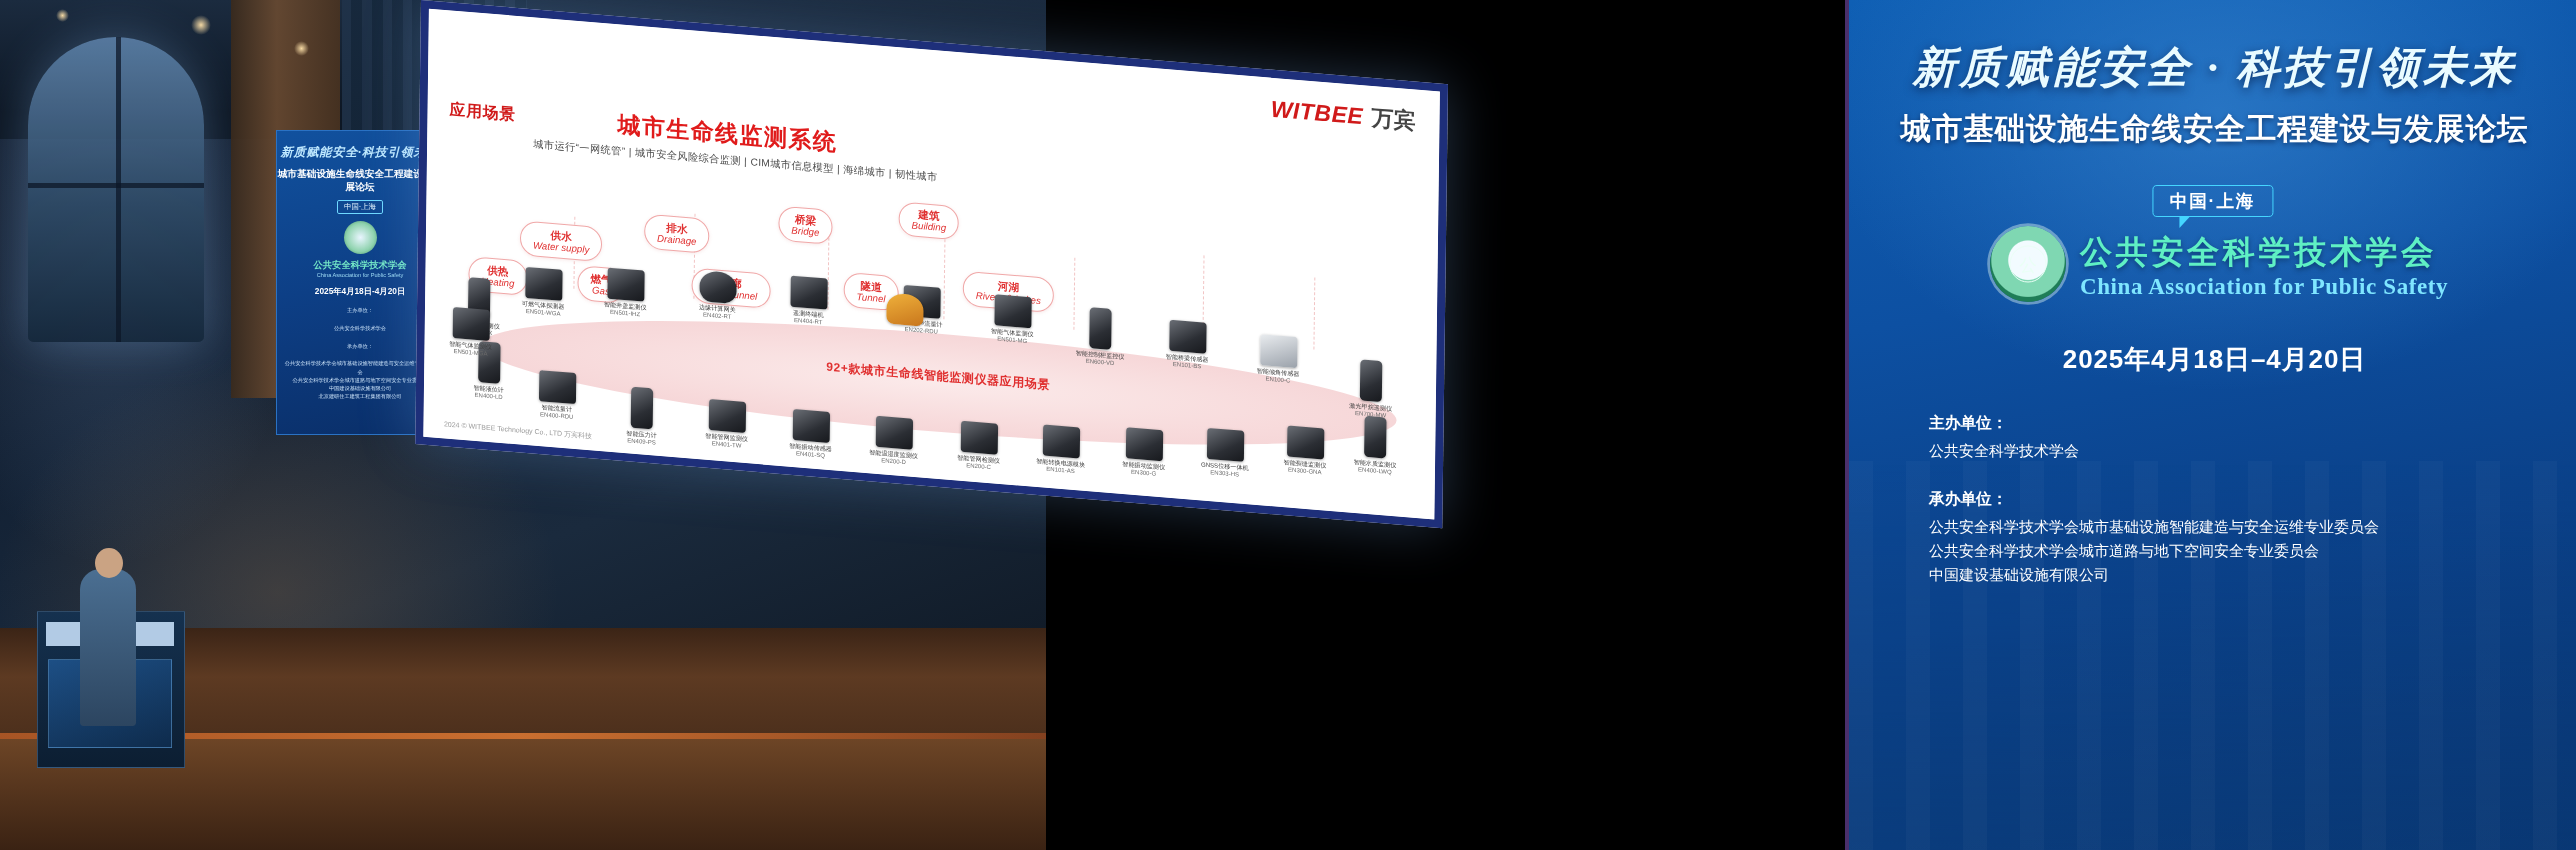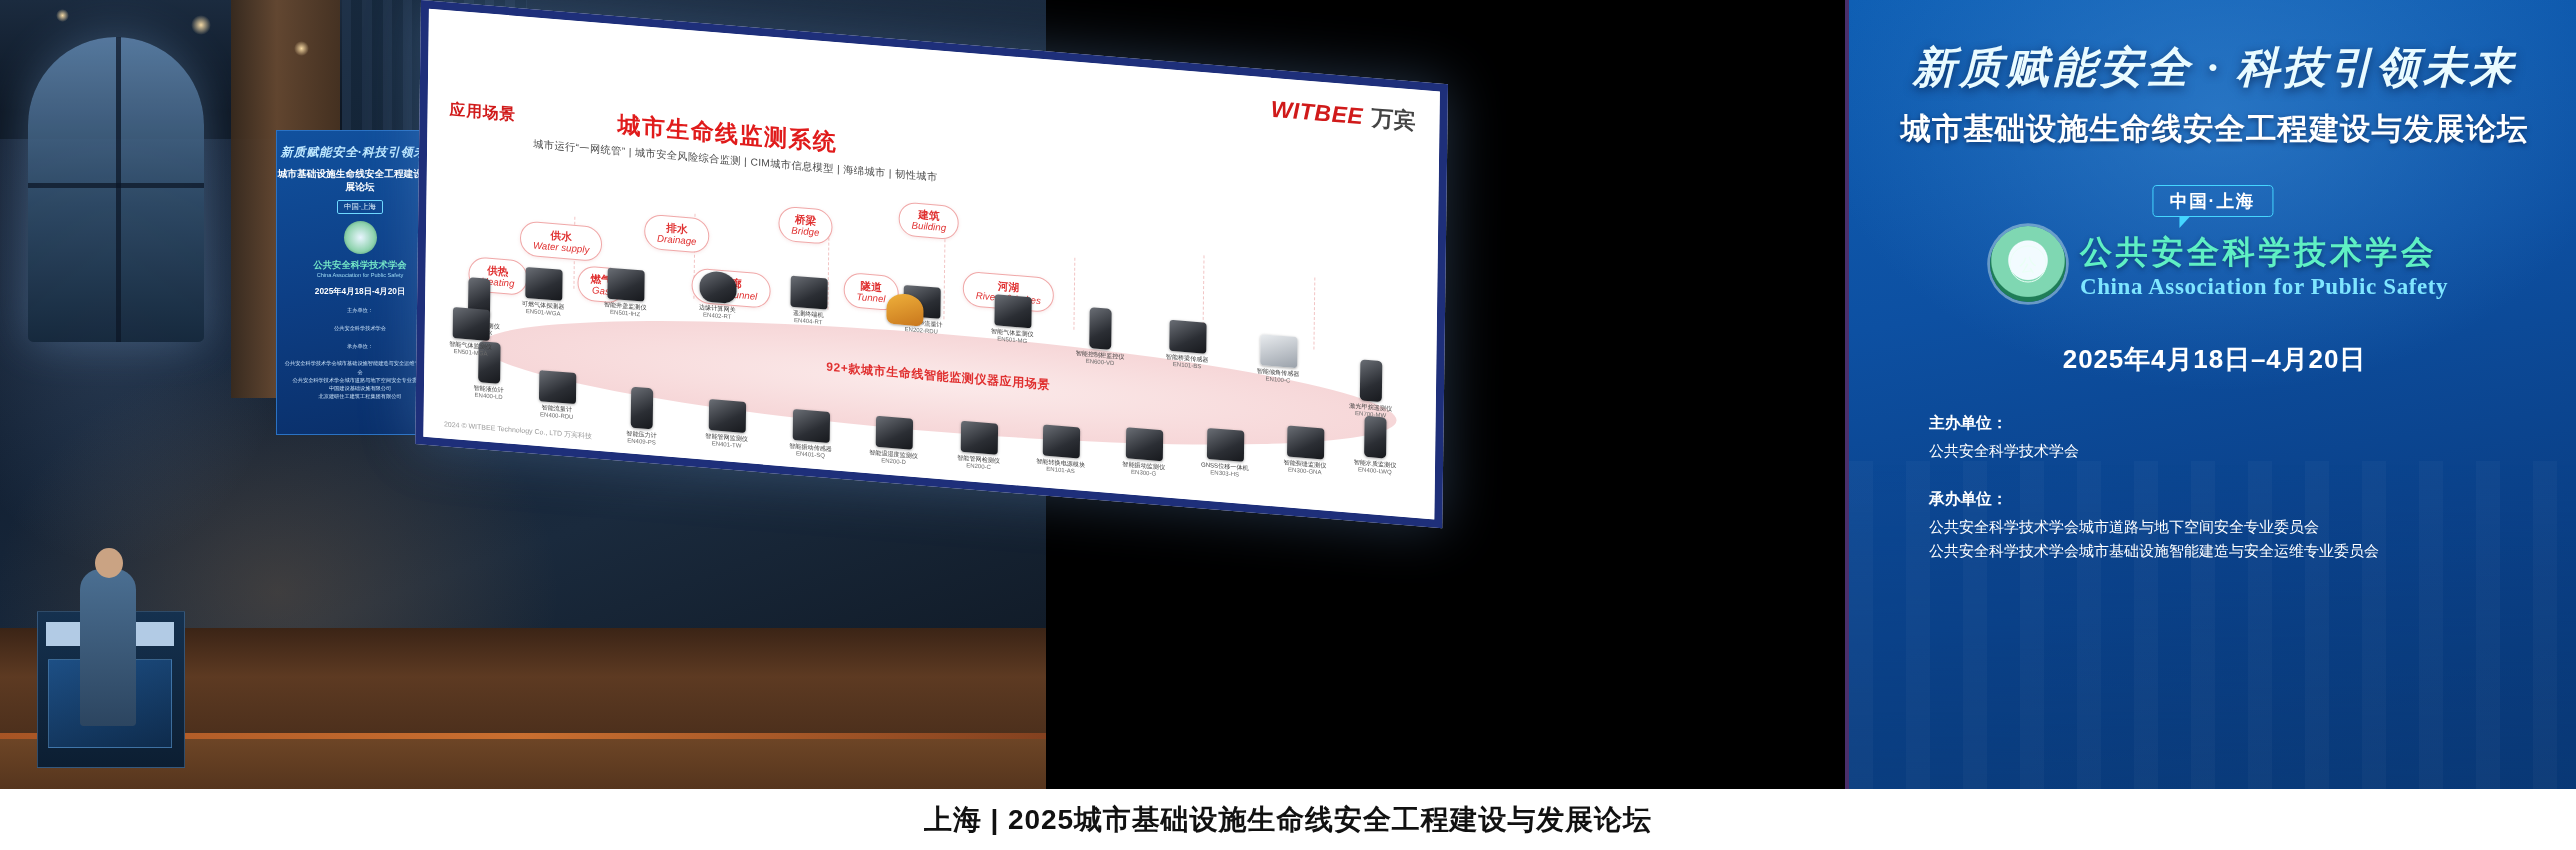--- a/index.html
+++ b/index.html
@@ -505,23 +505,21 @@
 
     <div class="b-date">2025年4月18日–4月20日</div>
 
     <div class="b-block" style="top:413px;">
       <div class="h">主办单位：</div>
       <div class="l">公共安全科学技术学会</div>
     </div>
 
     <div class="b-block" style="top:489px;">
       <div class="h">承办单位：</div>
+      <div class="l">公共安全科学技术学会城市基础设施智能建造与安全运维专业委员会</div>
       <div class="l">公共安全科学技术学会城市道路与地下空间安全专业委员会</div>
-      <div class="l">公共安全科学技术学会城市基础设施智能建造与安全运维专业委员会</div>
+      <div class="l">中国建设基础设施有限公司</div>
     </div>
   </div>
 
-  <div class="caption-bar">
-    <span>上海 | 2025城市基础设施生命线安全工程建设与发展论坛</span>
-  </div>
 
 </div>
 
 
 </body></html>

